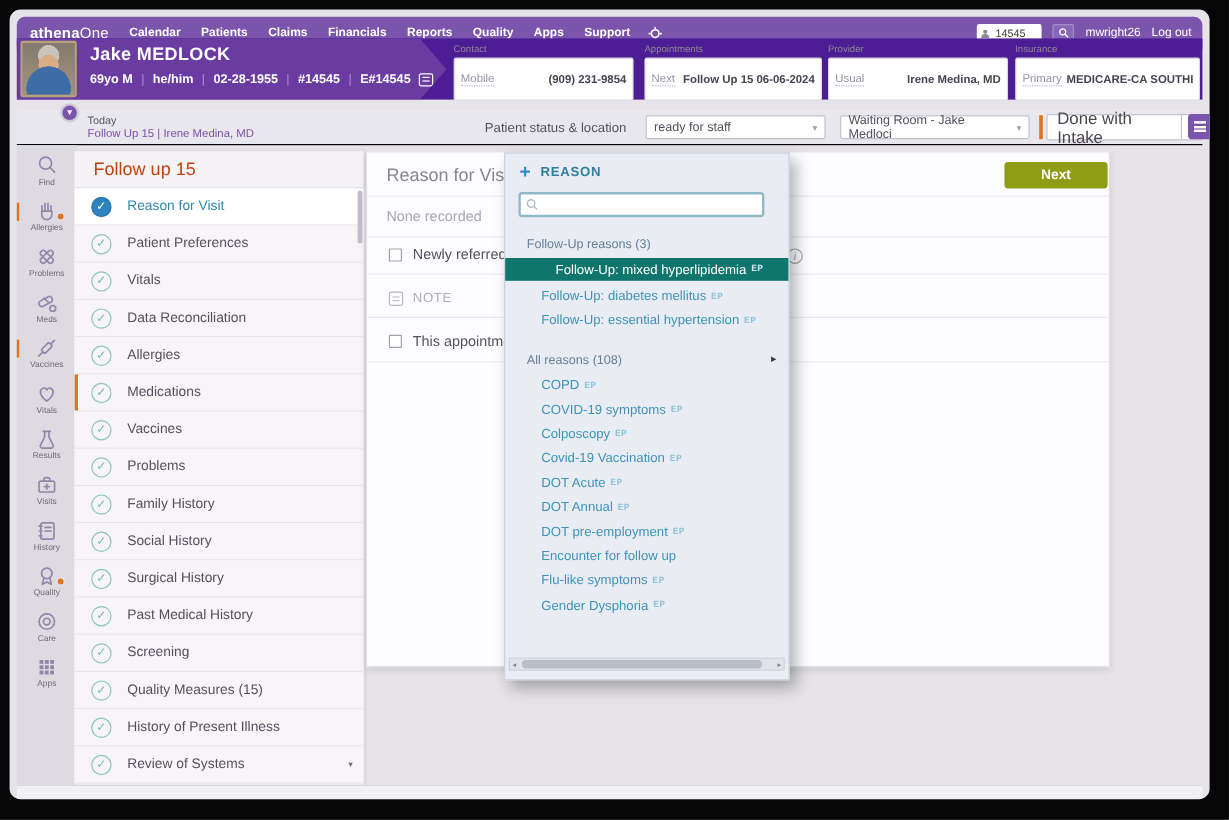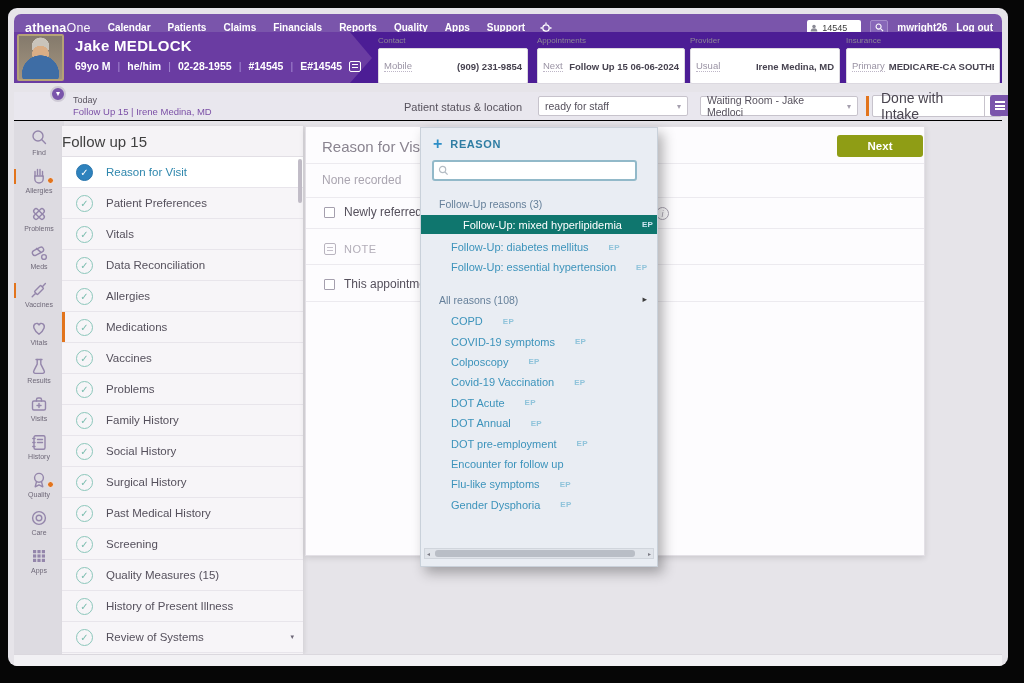--- a/index.html
+++ b/index.html
@@ -11,21 +11,21 @@
   .brand { margin-left:11px; font-size:12.5px; color:#fff; letter-spacing:.2px; }
   .brand .b1 { font-weight:bold; }
   .brand .b2 { font-weight:normal; opacity:.95; }
   .nav-item { font-size:10px; font-weight:bold; margin-left:17px; white-space:nowrap; cursor:pointer; }
   .gear { margin-left:15px; width:12px; height:12px; }
   .nav-right { margin-left:auto; display:flex; align-items:center; gap:9px; margin-right:9px; }
   .searchbox { width:54px; height:16px; background:#fff; border-radius:2px; display:flex; align-items:center; padding:0 3px; gap:4px; }
   .searchbox svg { flex:0 0 auto; }
   .ns-input { width:36px; border:none; outline:none; font-size:9px; color:#3c3c3c; font-family:"Liberation Sans",sans-serif; background:transparent; }
   .searchbtn { width:18px; height:16px; background:#8767b8; border:1px solid #a58ccb; border-radius:2px; display:flex; align-items:center; justify-content:center; cursor:pointer; }
-  .nav-user, .nav-logout { font-size:10px; font-weight:bold; cursor:pointer; }
+  .nav-user, .nav-logout { font-size:10px; font-weight:normal; cursor:pointer; }
 
   
   .bannerrow { position:absolute; left:6px; top:24px; width:988px; height:51px; background:#4c1d95; }
   .banner { position:absolute; left:0; top:0; width:358px; height:51px; background:#6a3ca2; clip-path:polygon(0 0, 336px 0, 358px 26px, 336px 51px, 0 51px); }
   .photo { position:absolute; left:3px; top:2px; width:47px; height:47px; border:2px solid #b5a276; border-radius:2px;
     background:
       radial-gradient(circle at 50% 88%, #3e6da5 0 42%, transparent 43%),
       radial-gradient(circle at 50% 42%, #d9ad85 0 25%, transparent 26%),
       radial-gradient(circle at 50% 24%, #c9c4bb 0 22%, transparent 23%),
       linear-gradient(#847a6c, #a3947f); }
@@ -64,21 +64,21 @@
   
   .rail { position:absolute; left:6px; top:113px; width:50px; height:533px; background:#dddbe1; display:flex; flex-direction:column; align-items:center; padding-top:7px; }
   .rail-item { height:38px; width:100%; display:flex; flex-direction:column; align-items:center; position:relative; cursor:pointer; }
   .rail-item svg { stroke:#9486ab; fill:none; stroke-width:1.4; stroke-linecap:round; stroke-linejoin:round; }
   .rail-label { font-size:7px; color:#6e6878; margin-top:1px; }
   .rbadge { position:absolute; right:10px; top:11px; width:7px; height:7px; border-radius:50%; background:#e2741c; border:1px solid #eceaf0; }
   .rtick { position:absolute; left:0; top:3px; width:2px; height:15px; background:#e2741c; }
 
   
   .checklist { position:absolute; left:54px; top:118px; width:241px; height:528px; background:#f5f3f6; box-shadow:2px 0 4px rgba(0,0,0,.08); overflow:hidden; }
-  .cl-title { height:31px; display:flex; align-items:center; font-size:15px; color:#404040; border-bottom:1px solid #e2dfe5; }
+  .cl-title { height:31px; display:flex; align-items:center; padding-left:16px; font-size:15px; color:#c2410c; border-bottom:1px solid #e2dfe5; }
   .cl-row { height:31px; display:flex; align-items:center; padding-left:14px; border-bottom:1px solid #e8e5eb; position:relative; background:#f7f5f8; cursor:pointer; }
   .cl-row.selected { background:#ffffff; }
   .cl-check { width:17px; height:17px; border-radius:50%; border:1.5px solid #8cc7bb; color:#7abcae; font-size:10px; display:flex; align-items:center; justify-content:center; flex:0 0 auto; }
   .cl-check::before { content:"✓"; }
   .selected .cl-check { background:#2e82bd; border-color:#2a76ad; color:#fff; }
   .cl-label { margin-left:13px; font-size:11.5px; color:#55505c; white-space:nowrap; }
   .selected .cl-label { color:#2f87ad; }
   .cl-row.flagged::after { content:""; position:absolute; left:0; top:0; width:3px; height:100%; background:#e2741c; }
   .cl-sb { position:absolute; right:1px; top:33px; width:4px; height:44px; background:#c2bdc8; border-radius:2px; cursor:pointer; }
   .cl-more { position:absolute; right:9px; font-size:7px; color:#6b6575; }
@@ -106,21 +106,21 @@
   .dd-sinput { border:none; outline:none; width:170px; font-size:10px; background:transparent; font-family:"Liberation Sans",sans-serif; }
   .dd-sechead { position:absolute; left:18px; font-size:10.5px; color:#66809a; }
   .dd-sec1 { top:70px; }
   .dd-sec2 { top:166px; width:208px; display:flex; justify-content:space-between; cursor:pointer; }
   .dd-sec2 .arr { color:#3c3c3c; font-size:9px; }
   .dd-selrow { position:absolute; left:0; top:87px; width:100%; height:19px; background:#0f766e; display:flex; align-items:center; padding-left:42px; font-size:11px; color:#fff; white-space:nowrap; cursor:pointer; }
   .dd-fu { position:absolute; left:30px; height:20px; display:flex; align-items:center; font-size:11px; color:#3c93bb; white-space:nowrap; cursor:pointer; }
   .fu2 { top:109px; } .fu3 { top:129px; }
   .dd-list { position:absolute; left:30px; top:183px; }
   .dd-li { height:20.4px; display:flex; align-items:center; font-size:11px; color:#3c93bb; white-space:nowrap; cursor:pointer; }
-  .ep { font-size:8px; color:#8fc3da; font-weight:bold; margin-left:20px; letter-spacing:.3px; }
+  .ep { font-size:8px; color:#8fc3da; font-weight:bold; margin-left:4px; letter-spacing:.3px;font-family:Liberation Mono, monospace; }
   .dd-selrow .ep { color:#cfe6f2; }
   .dd-hsb { position:absolute; left:3px; right:3px; bottom:7px; height:11px; background:#e0e4ea; border:1px solid #d0d5dc; display:flex; align-items:center; cursor:pointer; }
   .dd-hsb-thumb { position:absolute; left:10px; width:200px; height:7px; background:#b9bec6; border-radius:3px; }
   .dd-arrl { position:absolute; left:2px; font-size:6px; color:#7d7d86; }
   .dd-arrr { position:absolute; right:2px; font-size:6px; color:#7d7d86; }
 
   .hstrip { position:absolute; left:6px; top:646px; width:988px; height:12px; background:#f2f1f4; border-top:1px solid #dbd8de; }
 </style>
 </head>
 <body>

